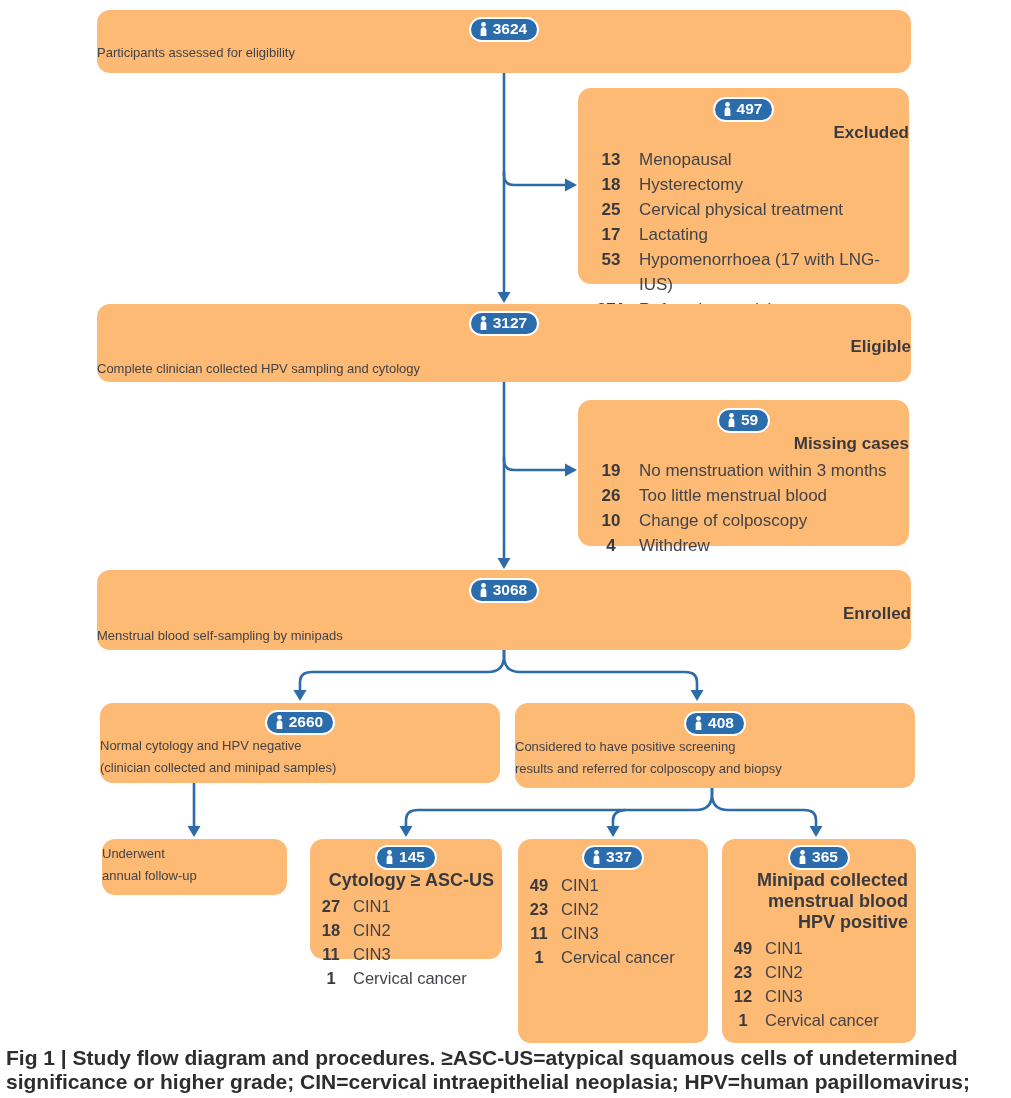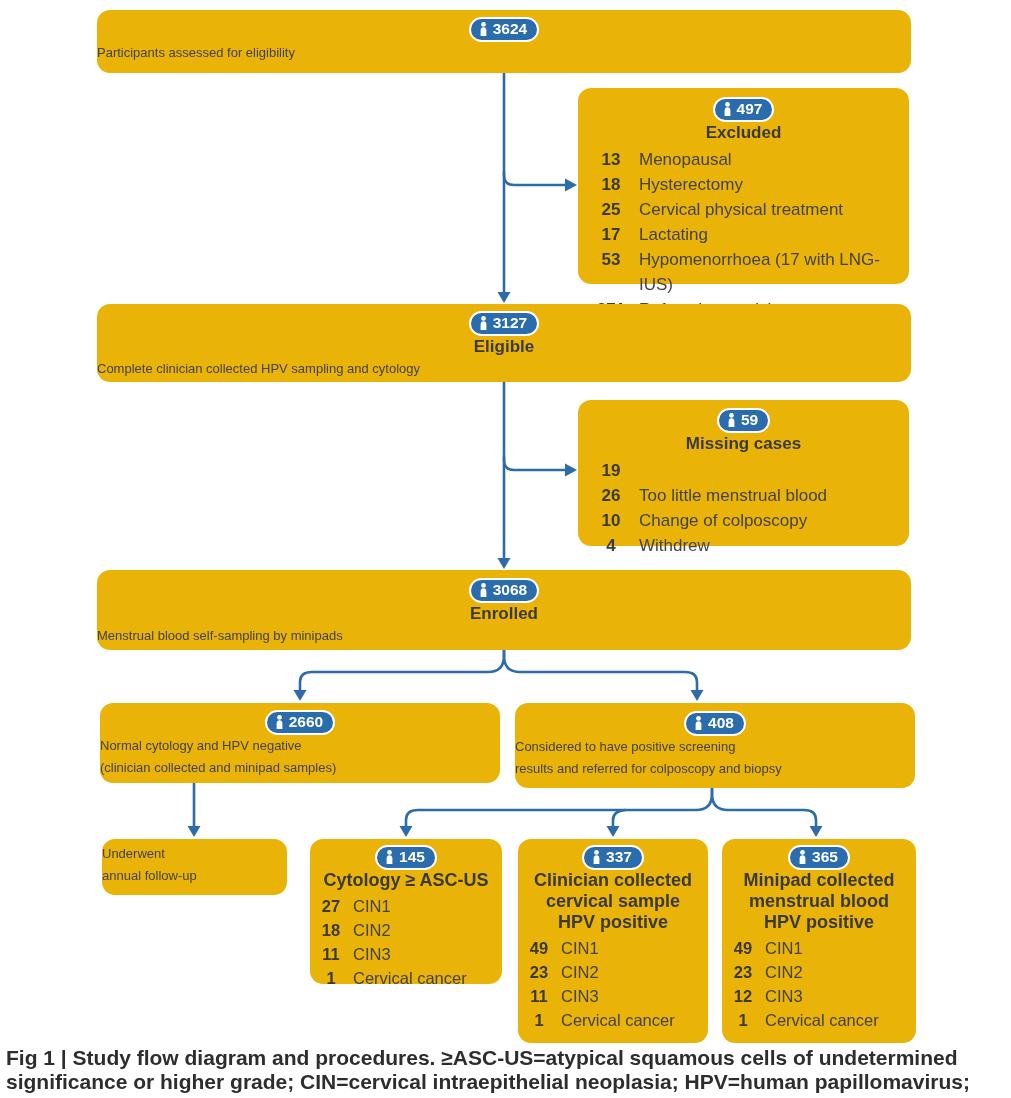--- a/index.html
+++ b/index.html
@@ -1,22 +1,22 @@
 <!DOCTYPE html>
 <html><head>
 <meta charset="utf-8">
 <style>
   html,body { margin:0; padding:0; background:#ffffff; }
   body { width:1011px; height:1098px; font-family:"Liberation Sans", sans-serif; }
   .canvas { position:relative; width:1011px; height:1098px; background:#ffffff; overflow:hidden; }
   .arrows { position:absolute; left:0; top:0; z-index:1; }
-  .node { position:absolute; background:#eab308; border-radius:13px; color:#3f3f44; box-sizing:border-box; z-index:2; }
+  .node { position:absolute; background:#fdba74; border-radius:13px; color:#3f3f44; box-sizing:border-box; z-index:2; }
   .badge-wrap { text-align:center; }
   .badge { display:inline-flex; align-items:center; gap:5px; background:#2b6cad; border:2px solid #ffffff; border-radius:999px; padding:1px 10px 2px 8px; color:#ffffff; font-weight:bold; font-size:15.5px; line-height:18px; }
-  .title { font-weight:bold; text-align:center; font-size:17px; line-height:22px; color:#3a3a3e; }
+  .title { font-weight:bold; text-align:right; font-size:17px; line-height:22px; color:#3a3a3e; }
   .line { text-align:left; font-size:13px; line-height:22px; color:#434349; }
   .stats { margin-top:3px; }
   .stat-row { display:flex; font-size:17px; line-height:25px; color:#434349; }
   .stat-num { font-weight:bold; text-align:center; margin-right:9px; color:#3a3a3e; flex:none; }
   .w-num { width:38px; }
   .s-num { width:26px; }
   .stats-wide { padding-left:14px; }
   .stats-small { padding-left:8px; }
   .stats-small .stat-row { font-size:16.5px; line-height:24px; }
   .small-title { font-size:18px; line-height:21px; padding:0 8px; }
@@ -128,20 +128,21 @@
             <circle cx="5" cy="2.8" r="2.7" fill="#fff"></circle>
             <path d="M5 6 C2.6 6 1.7 7.6 1.7 9.8 L1.7 16 L8.3 16 L8.3 9.8 C8.3 7.6 7.4 6 5 6 Z" fill="#fff"></path>
           </svg>
         <span>59</span>
       </span>
     </div>
     <div class="title">Missing cases</div>
     <div class="stats stats-wide">
       <div class="stat-row">
           <span class="stat-num w-num">19</span>
+          <span>No menstruation within 3 months</span>
         </div>
       <div class="stat-row">
           <span class="stat-num w-num">26</span>
           <span>Too little menstrual blood</span>
         </div>
       <div class="stat-row">
           <span class="stat-num w-num">10</span>
           <span>Change of colposcopy</span>
         </div>
       <div class="stat-row">
@@ -191,21 +192,21 @@
     </div>
     <div class="line">Considered to have positive screening</div>
     <div class="line">results and referred for colposcopy and biopsy</div>
   </div>
 
   <div class="node" style="left:102px; top:839px; width:185px; height:56px; padding-top:4px;">
     <div class="line">Underwent</div>
     <div class="line">annual follow-up</div>
   </div>
 
-  <div class="node" style="left:310px; top:839px; width:192px; height:145px; padding-top:6px;">
+  <div class="node" style="left:310px; top:839px; width:192px; height:120px; padding-top:6px;">
     <div class="badge-wrap">
       <span class="badge">
         <svg viewBox="0 0 10 16" width="9" height="14">
             <circle cx="5" cy="2.8" r="2.7" fill="#fff"></circle>
             <path d="M5 6 C2.6 6 1.7 7.6 1.7 9.8 L1.7 16 L8.3 16 L8.3 9.8 C8.3 7.6 7.4 6 5 6 Z" fill="#fff"></path>
           </svg>
         <span>145</span>
       </span>
     </div>
     <div class="title small-title">Cytology ≥ ASC-US</div>
@@ -232,21 +233,20 @@
   <div class="node" style="left:518px; top:839px; width:190px; height:204px; padding-top:6px;">
     <div class="badge-wrap">
       <span class="badge">
         <svg viewBox="0 0 10 16" width="9" height="14">
             <circle cx="5" cy="2.8" r="2.7" fill="#fff"></circle>
             <path d="M5 6 C2.6 6 1.7 7.6 1.7 9.8 L1.7 16 L8.3 16 L8.3 9.8 C8.3 7.6 7.4 6 5 6 Z" fill="#fff"></path>
           </svg>
         <span>337</span>
       </span>
     </div>
-    <div class="title small-title">Clinician collected cervical sample HPV positive</div>
     <div class="stats stats-small">
       <div class="stat-row">
           <span class="stat-num s-num">49</span>
           <span>CIN1</span>
         </div>
       <div class="stat-row">
           <span class="stat-num s-num">23</span>
           <span>CIN2</span>
         </div>
       <div class="stat-row">

